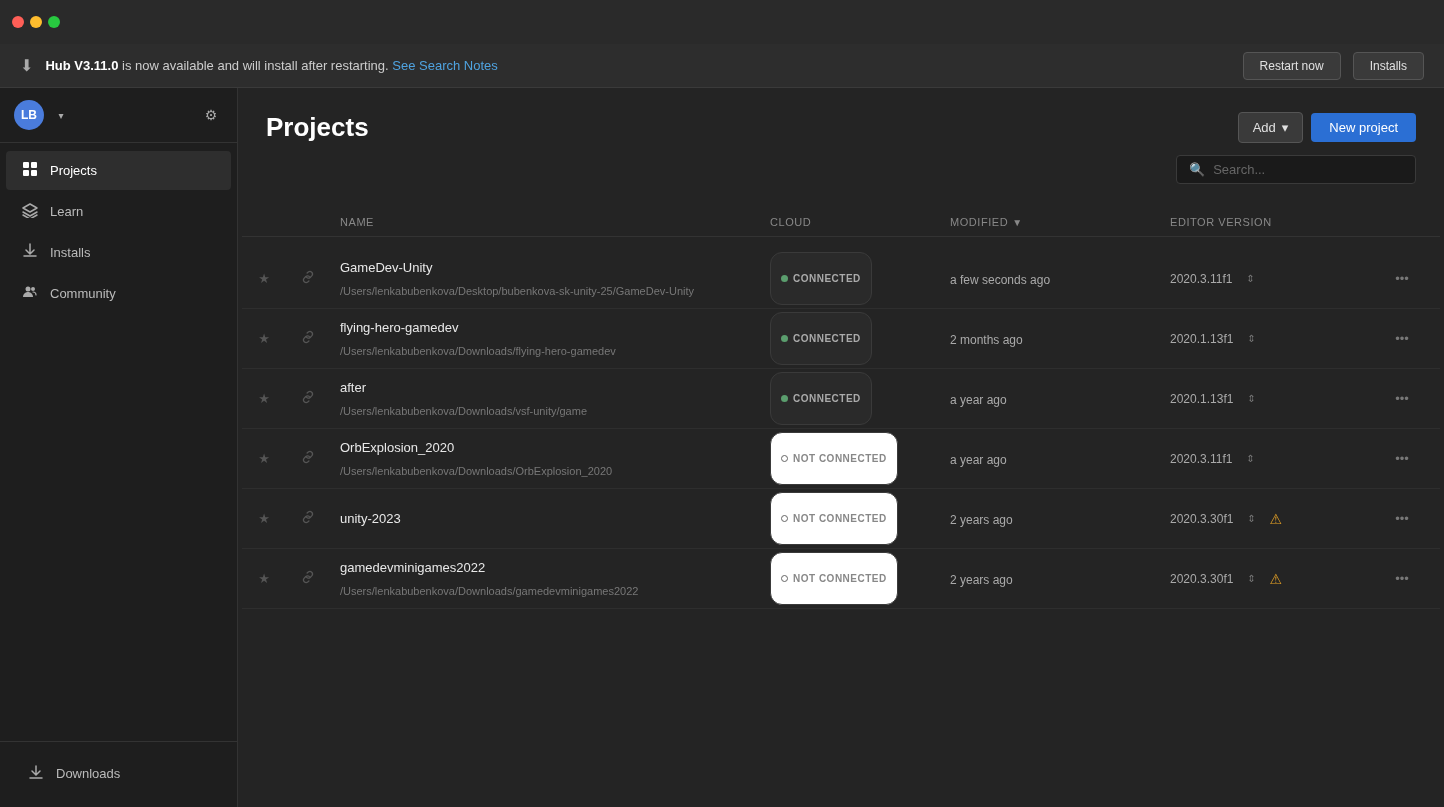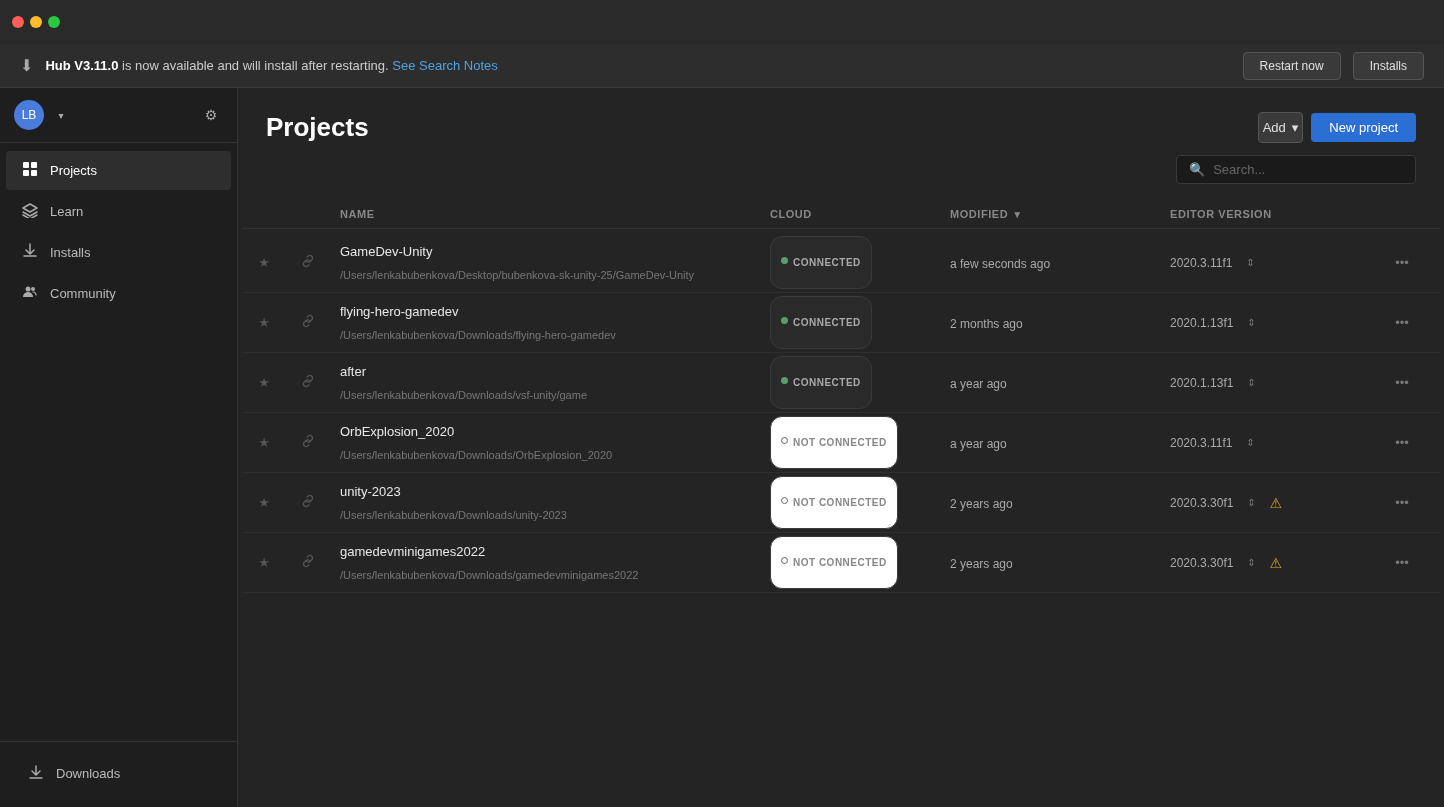--- a/index.html
+++ b/index.html
@@ -69,21 +69,21 @@
       display: flex;
       align-items: center;
       gap: 8px;
       border-bottom: 1px solid #333;
     }
     .avatar {
       width: 30px; height: 30px;
       border-radius: 50%;
       background: #4a7cdc;
       display: flex; align-items: center; justify-content: center;
-      font-size: 12px; font-weight: normal; color: #fff;
+      font-size: 12px; font-weight: bold; color: #fff;
       flex-shrink: 0;
       text-align: right;
     }
     .avatar-dropdown {
       width: 18px; height: 18px;
       display: flex; align-items: center; justify-content: center;
       cursor: pointer; color: #aaa; font-size: 10px;
     }
     .sidebar-gear {
       margin-left: auto;
@@ -121,21 +121,21 @@
       padding: 24px 28px 12px;
       display: flex;
       align-items: center;
       justify-content: space-between;
       flex-shrink: 0;
     }
     .page-title { font-size: 26px; font-weight: 700; color: #fff; }
     .header-actions { display: flex; gap: 8px; align-items: center; }
     .add-btn {
       display: flex; align-items: center; gap: 6px;
-      padding: 7px 4px;
+      padding: 7px 14px;
       background: #3a3a3a;
       border: 1px solid #555;
       border-radius: 4px;
       color: #e0e0e0;
       font-size: 13px;
       cursor: pointer;
     }
     .new-project-btn {
       padding: 7px 18px;
       background: #2b6fd4;
@@ -174,41 +174,41 @@
     .search-input::placeholder { color: #666; }
 
     
     .projects-table { flex: 1; overflow-y: auto; }
     .table-header {
       display: grid;
       grid-template-columns: 44px 44px 1fr 180px 220px 220px 60px;
       padding: 8px 0;
       border-bottom: 1px solid #333;
       font-size: 11px;
-      font-weight: 700;
+      font-weight: 400;
       color: #888;
       letter-spacing: 0.05em;
       text-transform: uppercase;
-      margin: 4px 4px;
+      margin: 12px 4px;
     }
     .table-header .col { padding: 0 10px; display: flex; align-items: center; gap: 4px; }
     .table-row {
       display: grid;
       grid-template-columns: 44px 44px 1fr 180px 220px 220px 60px;
       padding: 0 0;
       border-bottom: 1px solid #2e2e2e;
       align-items: center;
       min-height: 60px;
       margin: 0 4px;
     }
     .table-cell { padding: 0 10px; }
     .project-name { font-size: 13px; font-weight: 500; color: #e8e8e8; }
     .project-path { font-size: 11px; color: #777; margin-top: 10px; }
     .cloud-badge {
-      display: inline-flex; gap: 5px;
+      display: inline-flex; align-items: center; gap: 5px;
       padding: 20px 10px;
       border-radius: 12px;
       font-size: 10px;
       font-weight: 600;
       letter-spacing: 0.05em;
     }
     .cloud-badge.connected { background: #2a2a2a; border: 1px solid #3a3a3a; color: #aaa; }
     .cloud-badge.not-connected { background: #ffffff; border: 1px solid #3a3a3a; color: #888; }
     .cloud-badge .dot { width: 7px; height: 7px; border-radius: 50%; }
     .dot-connected { background: #5b9e6e; }
@@ -518,21 +518,20 @@
       <div class="table-cell link-col">
         <span class="link-icon">
           <svg width="14" height="14" viewBox="0 0 16 16" fill="none" stroke="#555" stroke-width="1.5" stroke-linecap="round">
                   <path d="M6 8a3 3 0 0 0 4.5.5l2-2a3 3 0 0 0-4.2-4.2L7 3.5"></path>
                   <path d="M10 8a3 3 0 0 0-4.5-.5l-2 2a3 3 0 0 0 4.2 4.2L9 12.5"></path>
                 </svg>
         </span>
       </div>
       <div class="table-cell">
         <div class="project-name">unity-2023</div>
-        <div class="project-path">/Users/lenkabubenkova/Downloads/unity-2023</div>
       </div>
       <div class="table-cell">
         <span class="cloud-badge not-connected">
           <span class="dot dot-not-connected"></span>
           NOT CONNECTED
         </span>
       </div>
       <div class="table-cell">
         <span class="modified-text">2 years ago</span>
       </div>

